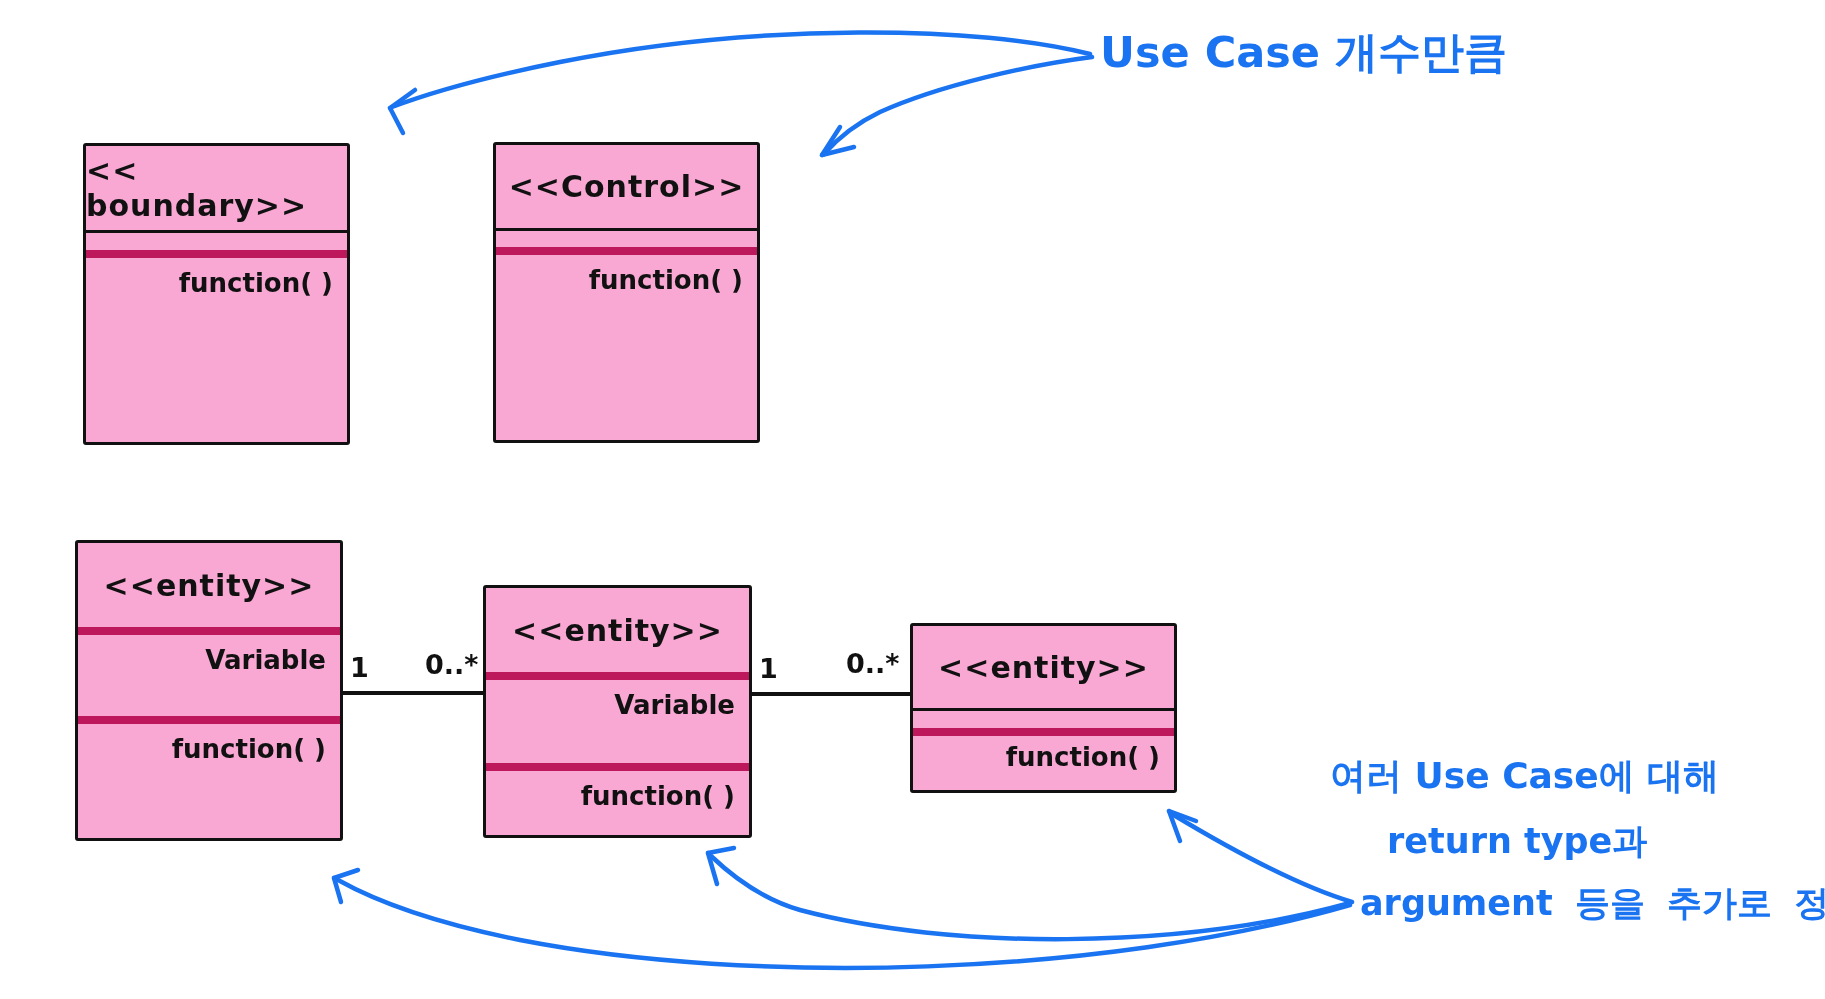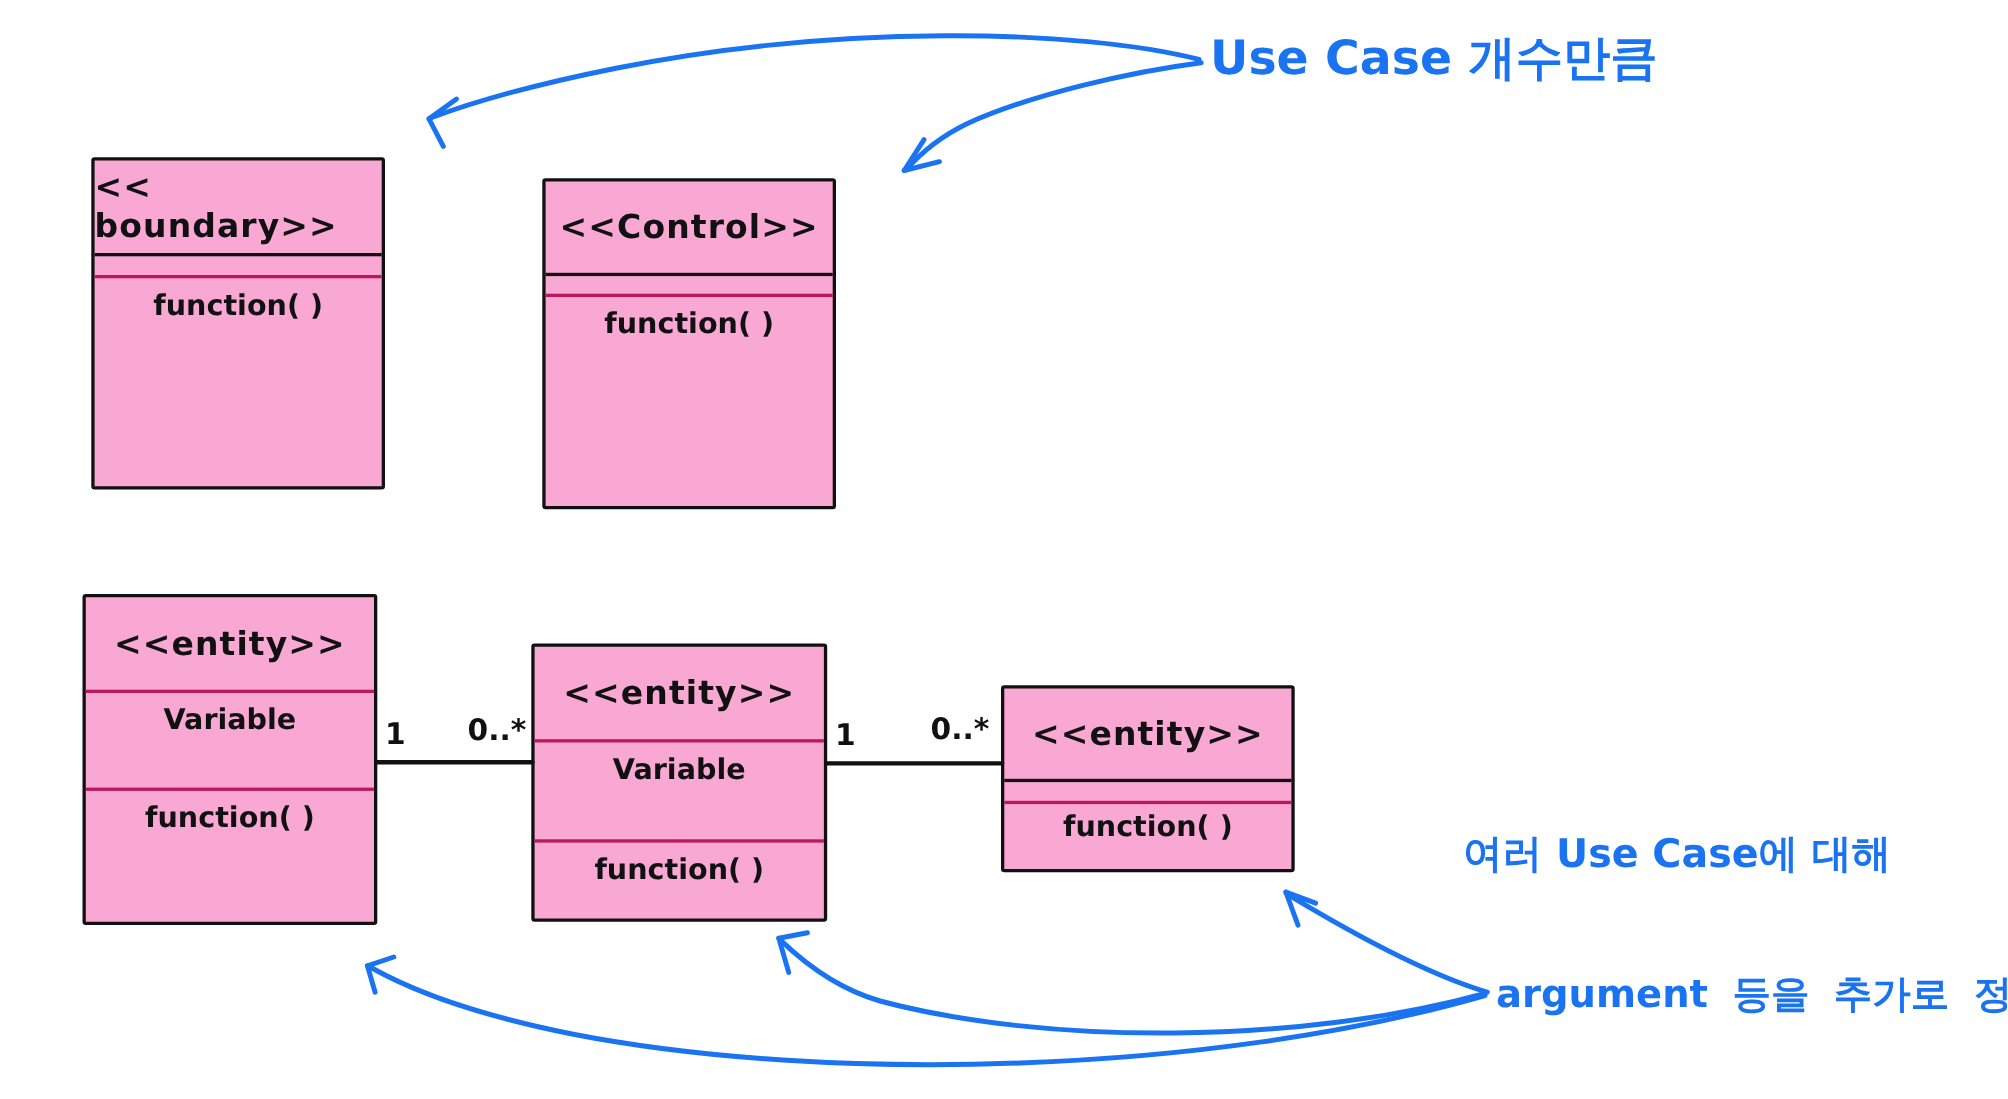--- a/index.html
+++ b/index.html
@@ -27,32 +27,32 @@
     font-size:30px;font-weight:600;letter-spacing:1px;
     flex:0 0 auto;
   }
   .uml-thin{
     box-sizing:border-box;
     border-top:3px solid #111111;
     flex:0 0 auto;
   }
   .uml-section{
     box-sizing:border-box;
-    border-top:3px solid #be185d;
+    border-top:8px solid #be185d;
     padding:10px 14px 0 14px;
     font-size:26px;font-weight:600;
     flex:1 1 auto;
-    text-align:center;
+    text-align:right;
   }
   
   #box-boundary{left:83px; top:143px; width:267px; height:302px;}
   #box-boundary .uml-header{height:84px;}
   #box-boundary .uml-thin{height:20px;}
 
-  #box-control{left:493px; top:142px; width:267px; height:301px;margin-top:20px;}
+  #box-control{left:493px; top:142px; width:267px; height:301px;}
   #box-control .uml-header{height:83px;}
   #box-control .uml-thin{height:19px;}
 
   #box-entity1{left:75px; top:540px; width:268px; height:301px;}
   #box-entity1 .uml-header{height:84px;}
   #box-entity1 .sec-attr{flex:0 0 auto;height:89px;}
 
   #box-entity2{left:483px; top:585px; width:269px; height:253px;}
   #box-entity2 .uml-header{height:84px;}
   #box-entity2 .sec-attr{flex:0 0 auto;height:91px;}
@@ -165,15 +165,16 @@
   <div id="conn-a" class="connector"></div>
   <div id="conn-b" class="connector"></div>
 
   <div id="mult-a1" class="mult">1</div>
   <div id="mult-a2" class="mult">0..*</div>
   <div id="mult-b1" class="mult">1</div>
   <div id="mult-b2" class="mult">0..*</div>
 
   <div id="note-b1" class="note">여러 Use Case에 대해</div>
   <div id="note-top" class="note">Use Case 개수만큼</div>
+  <div id="note-b2" class="note">return type과</div>
   <div id="note-b3" class="note">argument 등을 추가로 정의</div>
 
 </div>
 
 </body></html>

